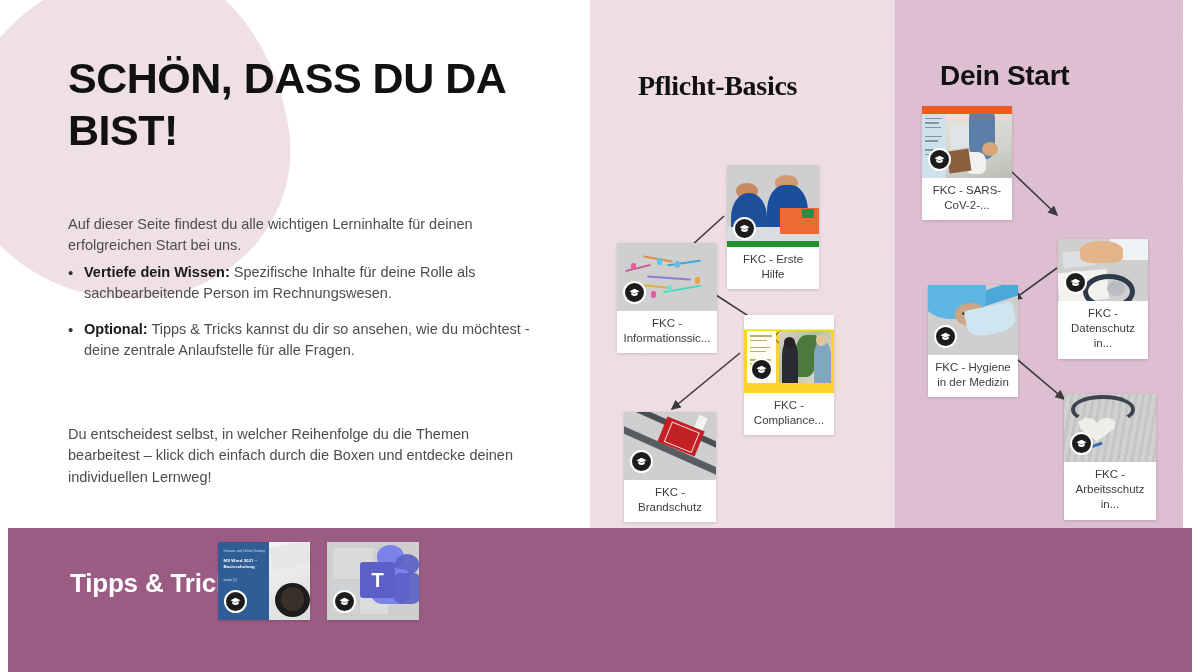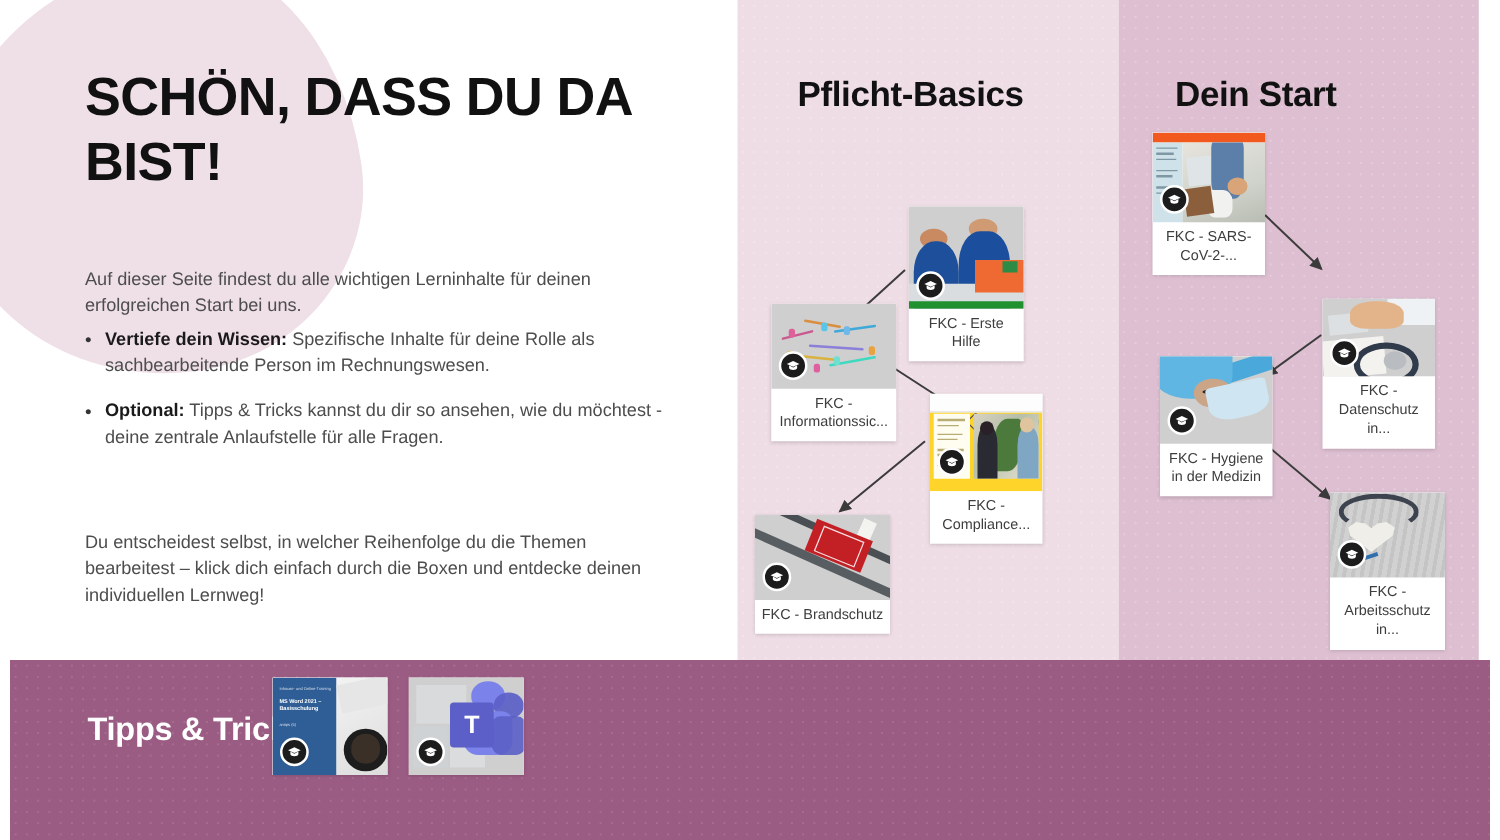--- a/index.html
+++ b/index.html
@@ -52,21 +52,21 @@
   .bullets b{color:#1a1a1a;font-weight:700;}
   .outro{
     position:absolute;left:68px;top:424px;width:452px;
     font-size:14.5px;line-height:1.48;color:#4d4d4d;
   }
 
   
   .col-head{
     position:absolute;font-size:28px;font-weight:700;color:#111;line-height:1.28;letter-spacing:-.3px;
   }
-  #head-mid{left:638px;top:58px;width:200px;}
+  #head-mid{left:638px;top:68px;width:200px;font-family:Liberation Serif, serif;}
   #head-right{left:940px;top:58px;width:220px;}
 
   
   .card{
     position:absolute;background:#ffffff;
     box-shadow:0 1px 3px rgba(0,0,0,.16);
     overflow:hidden;
   }
   .card .thumb{position:relative;width:100%;overflow:hidden;background:#cfcfcf;}
   .card .cap{
@@ -309,21 +309,21 @@
       <div class="badge" style="bottom:12px;">
         <svg viewBox="0 0 24 24" fill="#ffffff">
             <path d="M12 4 L23 9 L12 14 L1 9 Z"></path>
             <path d="M5 11.5 V16 c0 2 3.5 3.5 7 3.5 s7 -1.5 7 -3.5 V11.5 L12 15.2 Z"></path>
           </svg>
       </div>
     </div>
     <div class="cap">FKC - Compliance...</div>
   </div>
 
-  <div class="card" style="left:604px;top:412px;width:108px;">
+  <div class="card" style="left:624px;top:412px;width:92px;">
     <div class="thumb bs-bg" style="height:68px;">
       <div class="bs-beam1"></div>
       <div class="bs-beam2"></div>
       <div class="bs-light"></div>
       <div class="bs-sign">
         <div class="bs-signm"></div>
       </div>
       <div class="badge">
         <svg viewBox="0 0 24 24" fill="#ffffff">
             <path d="M12 4 L23 9 L12 14 L1 9 Z"></path>

